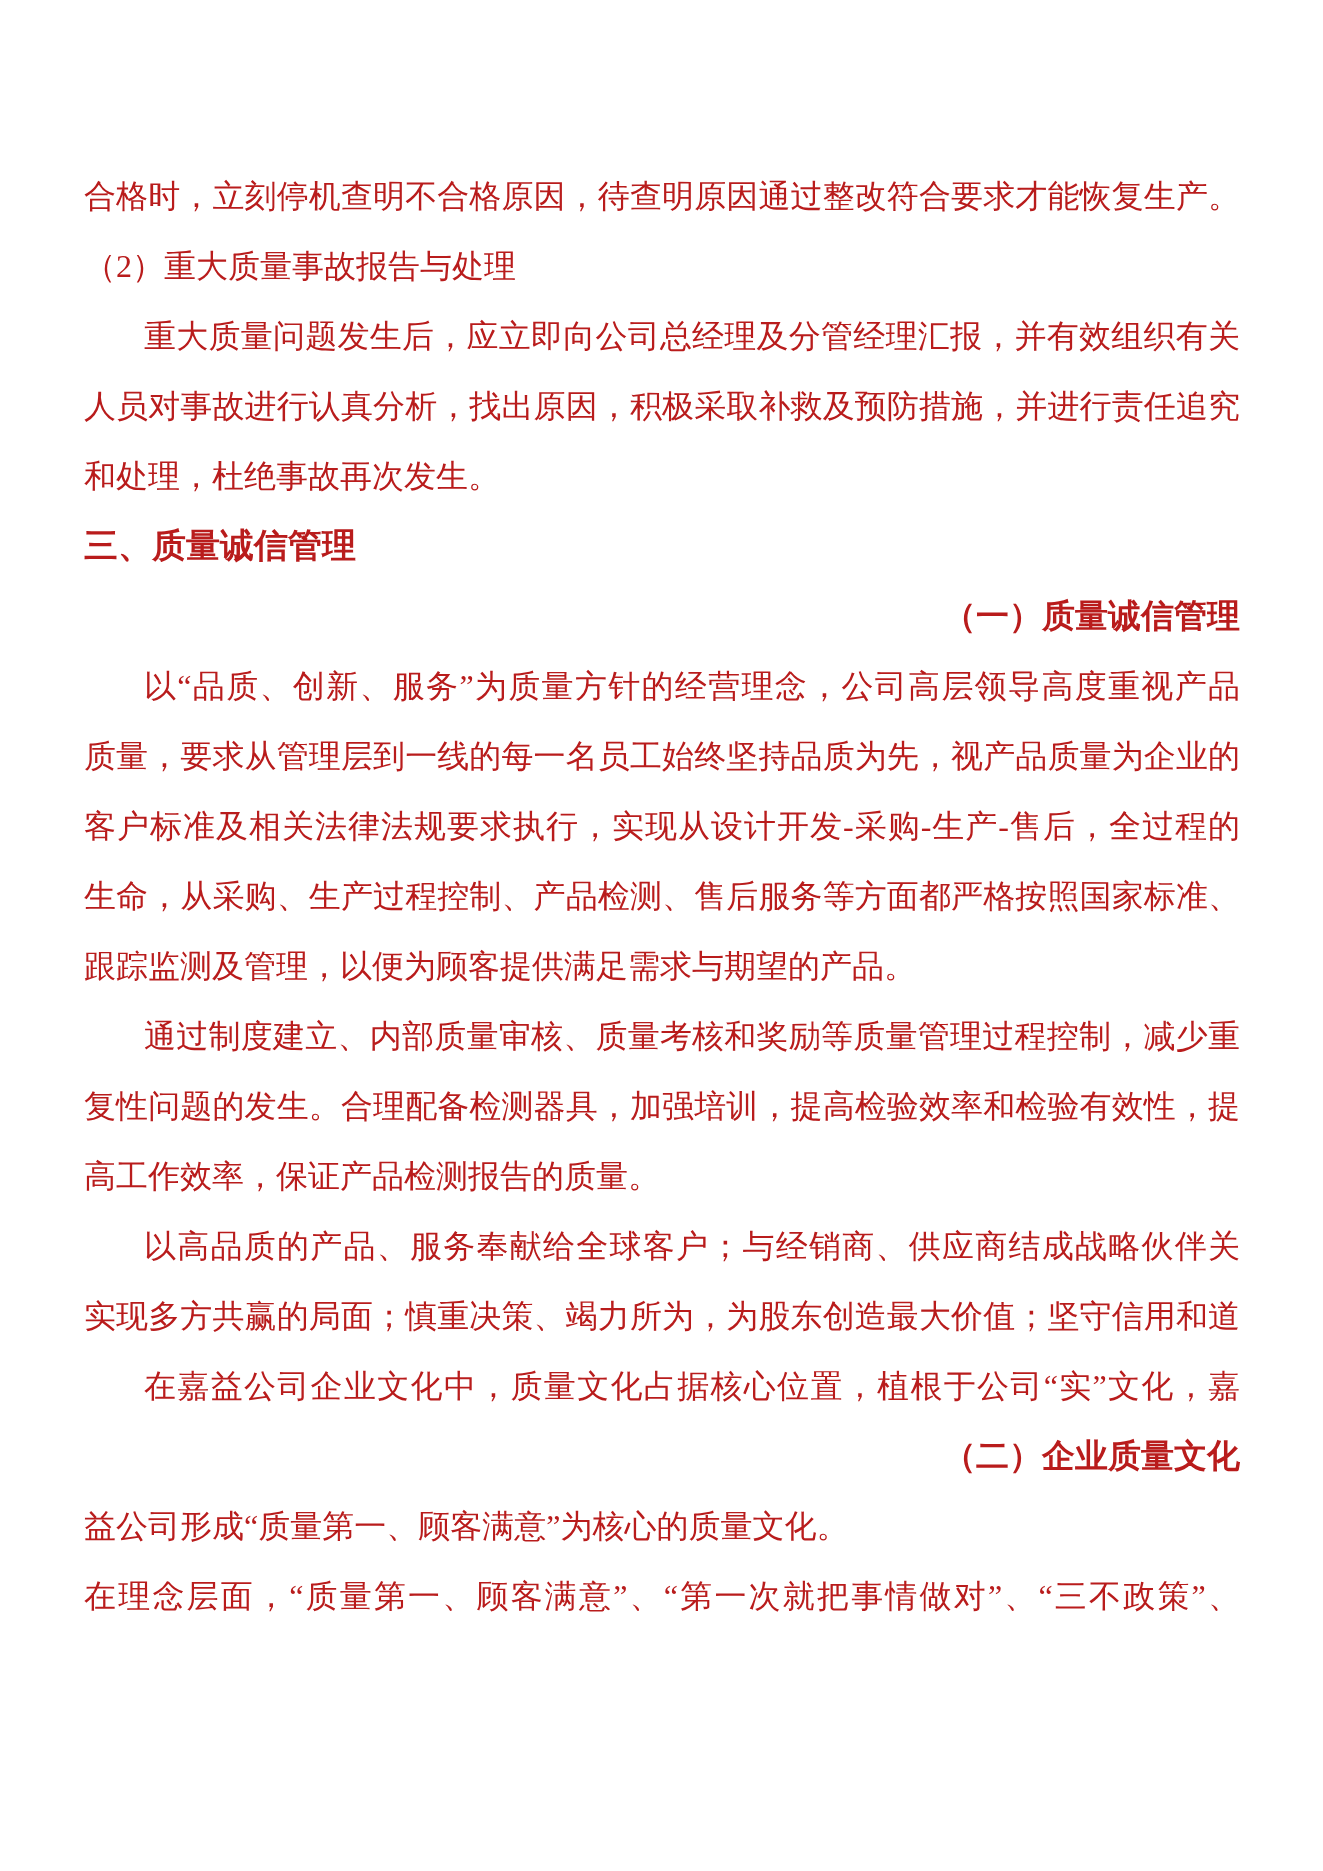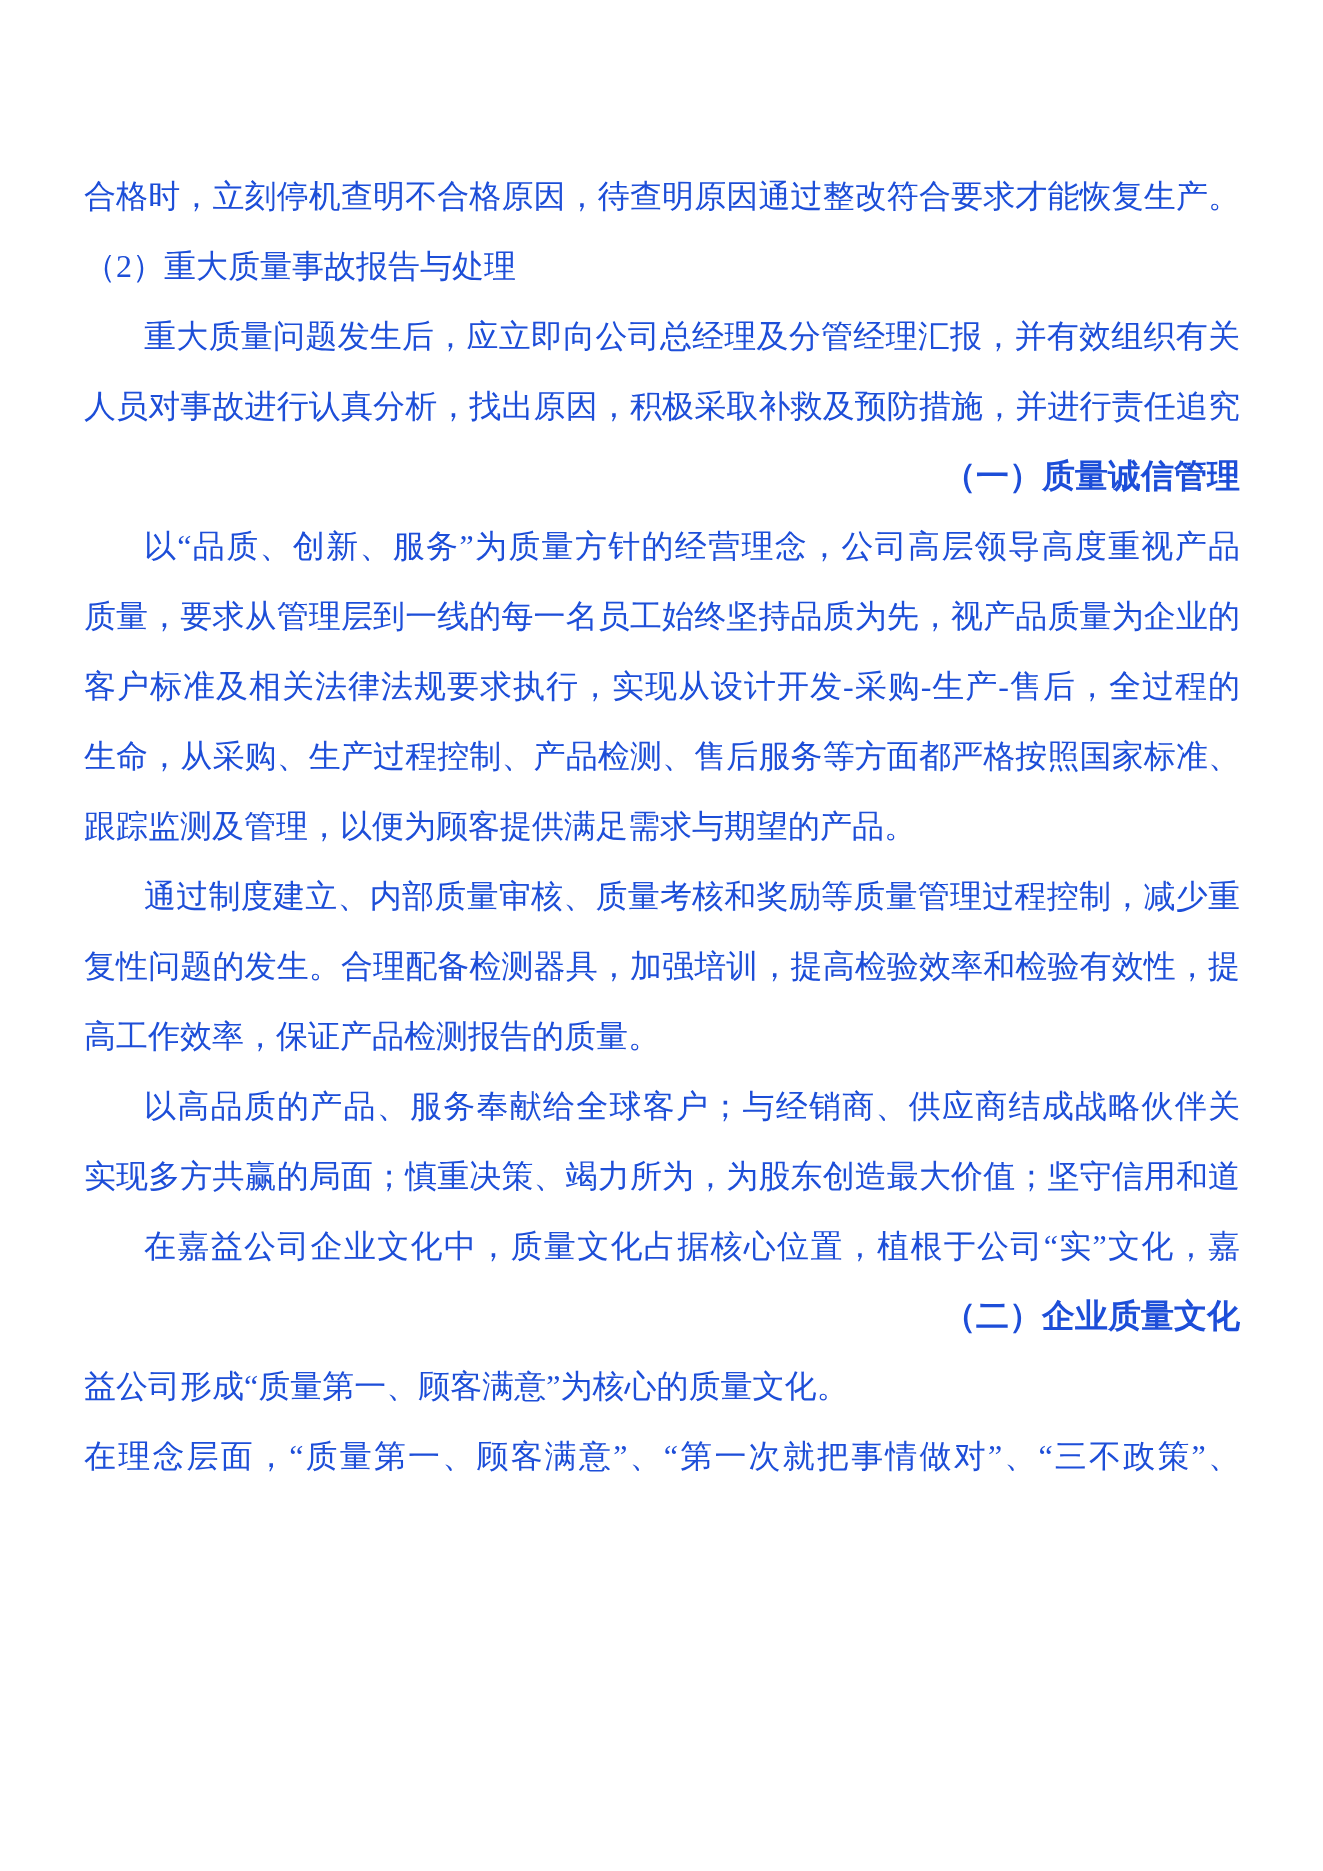--- a/index.html
+++ b/index.html
@@ -5,21 +5,21 @@
 <style>
   html, body { margin: 0; padding: 0; background: #ffffff; }
   .page {
     position: relative;
     width: 1323px;
     height: 1871px;
     background: #ffffff;
     box-sizing: border-box;
     padding: 161px 83px 0 84px;
     font-family: "Liberation Serif", "DejaVu Serif", serif;
-    color: #1d4ed8;
+    color: #b91c1c;
   }
   .ln {
     font-size: 32px;
     line-height: 70px;
     height: 70px;
     overflow: hidden;
     text-align: left;
     white-space: normal;
   }
   
@@ -34,20 +34,22 @@
   .h2 { font-weight: bold; font-size: 33px; text-align: right; }
 </style>
 </head>
 <body>
 
 <div class="page">
   <div class="ln fill">合格时，立刻停机查明不合格原因，待查明原因通过整改符合要求才能恢复生产。</div>
   <div class="ln">（2）重大质量事故报告与处理</div>
   <div class="ln fill ind">重大质量问题发生后，应立即向公司总经理及分管经理汇报，并有效组织有关</div>
   <div class="ln fill">人员对事故进行认真分析，找出原因，积极采取补救及预防措施，并进行责任追究</div>
+  <div class="ln">和处理，杜绝事故再次发生。</div>
+  <div class="ln h1">三、质量诚信管理</div>
   <div class="ln h2">（一）质量诚信管理</div>
   <div class="ln fill ind">以“品质、创新、服务”为质量方针的经营理念，公司高层领导高度重视产品</div>
   <div class="ln fill">质量，要求从管理层到一线的每一名员工始终坚持品质为先，视产品质量为企业的</div>
   <div class="ln fill">客户标准及相关法律法规要求执行，实现从设计开发-采购-生产-售后，全过程的</div>
   <div class="ln fill">生命，从采购、生产过程控制、产品检测、售后服务等方面都严格按照国家标准、</div>
   <div class="ln">跟踪监测及管理，以便为顾客提供满足需求与期望的产品。</div>
   <div class="ln fill ind">通过制度建立、内部质量审核、质量考核和奖励等质量管理过程控制，减少重</div>
   <div class="ln fill">复性问题的发生。合理配备检测器具，加强培训，提高检验效率和检验有效性，提</div>
   <div class="ln">高工作效率，保证产品检测报告的质量。</div>
   <div class="ln fill ind">以高品质的产品、服务奉献给全球客户；与经销商、供应商结成战略伙伴关系，</div>

